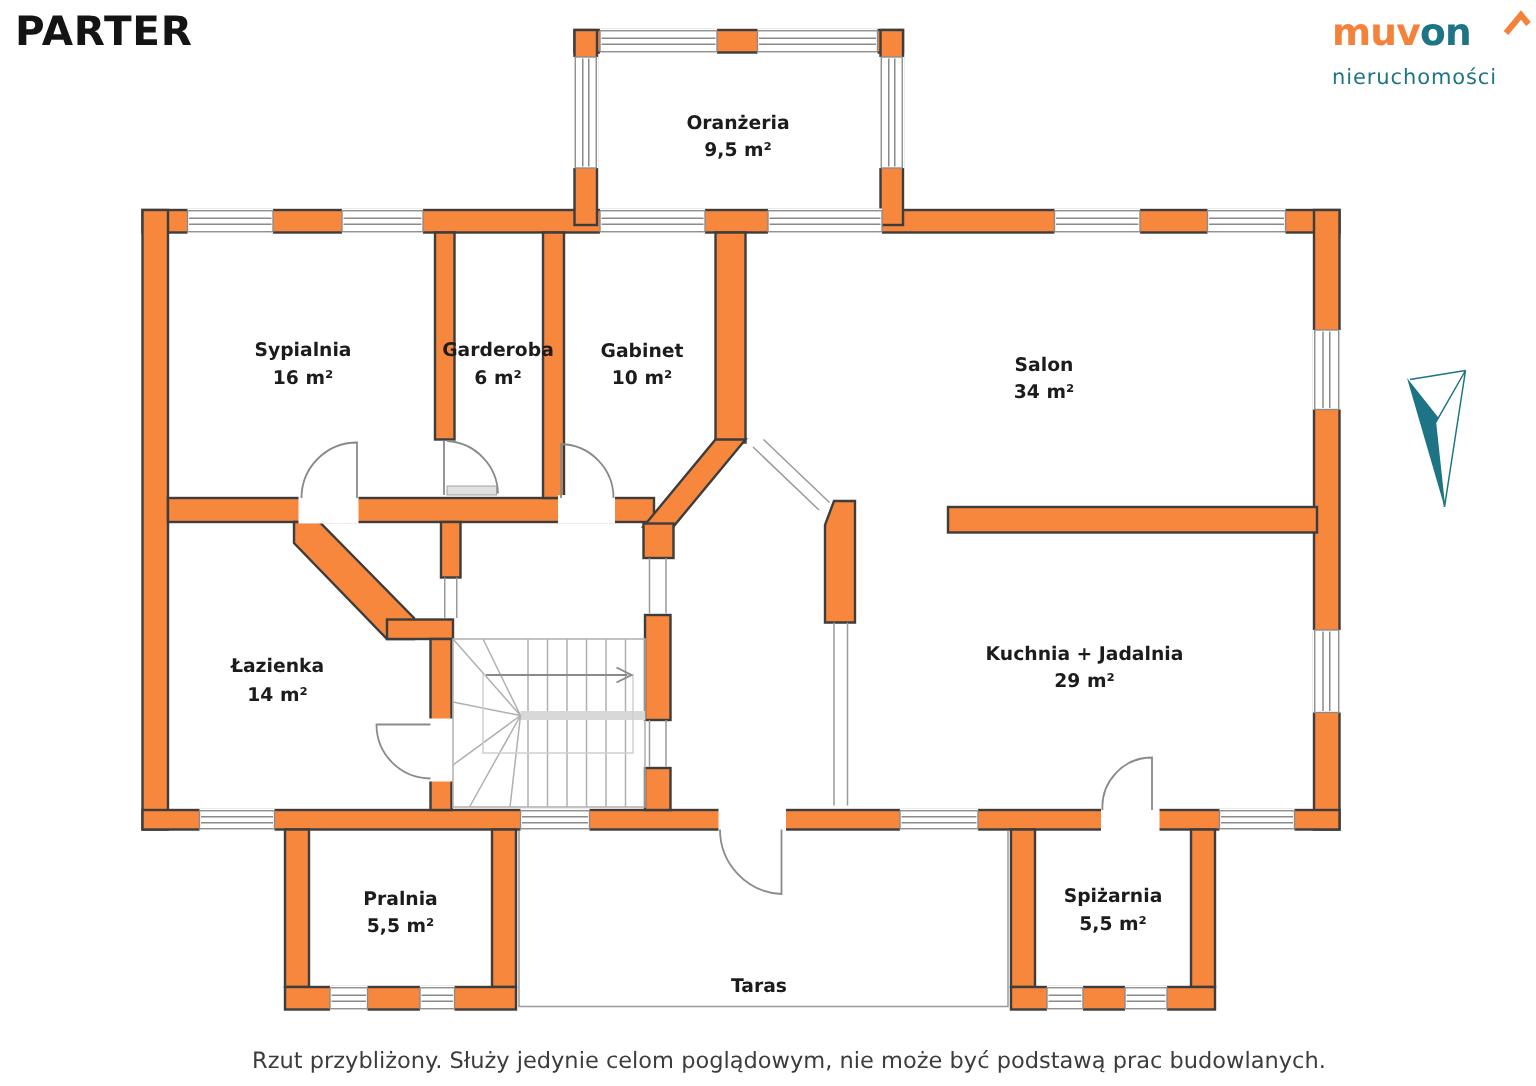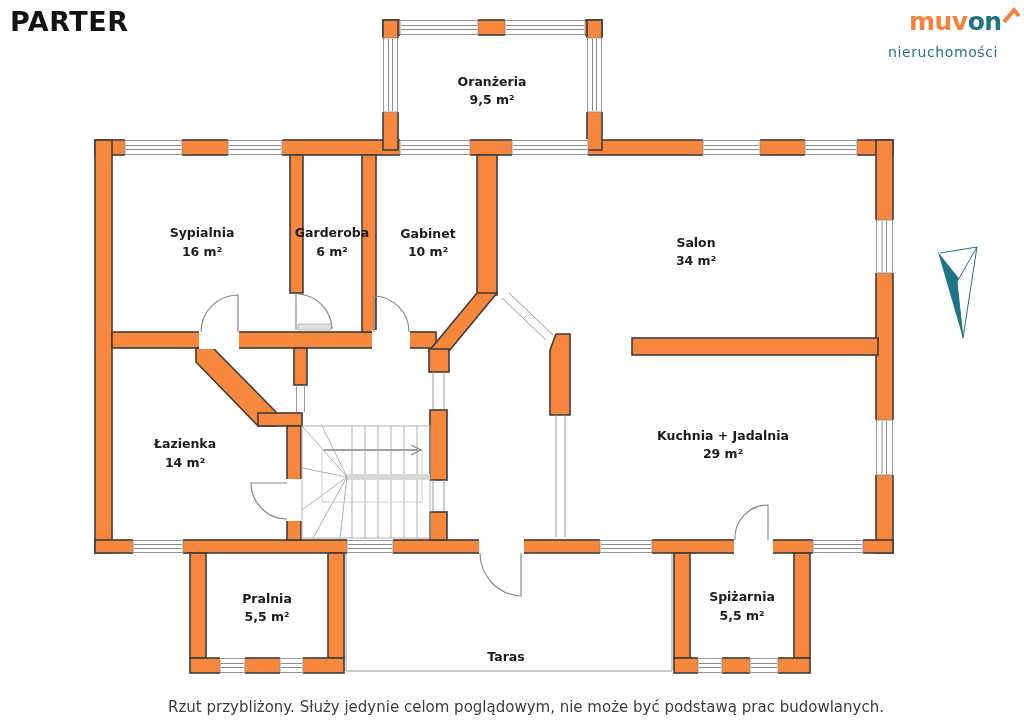--- a/index.html
+++ b/index.html
@@ -1,21 +1,21 @@
 <!DOCTYPE html>
 <html><head>
 <meta charset="utf-8">
 <style>
   html,body{margin:0;padding:0;background:#fff;}
   body{width:1024px;height:724px;position:relative;overflow:hidden;
        font-family:"DejaVu Sans","Liberation Sans",sans-serif;}
   #title{position:absolute;left:10px;top:6px;font-size:27px;font-weight:800;
          color:#141414;letter-spacing:.5px;}
   #logo{position:absolute;top:8px;right:16px;text-align:left;width:120px;}
-  #logo .brand{font-size:25px;font-weight:700;letter-spacing:-.5px;line-height:1.1;position:relative;margin-left:21px;}
+  #logo .brand{font-size:25px;font-weight:700;letter-spacing:-.5px;line-height:1.1;position:relative;}
   #logo .brand .o{color:#f5823a;}
   #logo .brand .t{color:#1d7484;}
   #logo .tagline{font-size:14px;letter-spacing:.6px;color:#1d7484;margin-top:8px;}
   #logo svg.mark{position:absolute;right:-14px;top:-2px;}
   #plan{position:absolute;left:0;top:0;}
   #disclaimer{position:absolute;left:0;right:0;bottom:8px;text-align:center;
               font-size:15px;color:#3c3c3c;transform:translateX(14px);}
   .w{fill:#f6873c;stroke:#3d3d3d;stroke-width:1.6;}
   .wipe{fill:#ffffff;stroke:none;}
   .winb{fill:#ffffff;stroke:#8a8a8a;stroke-width:.9;}

